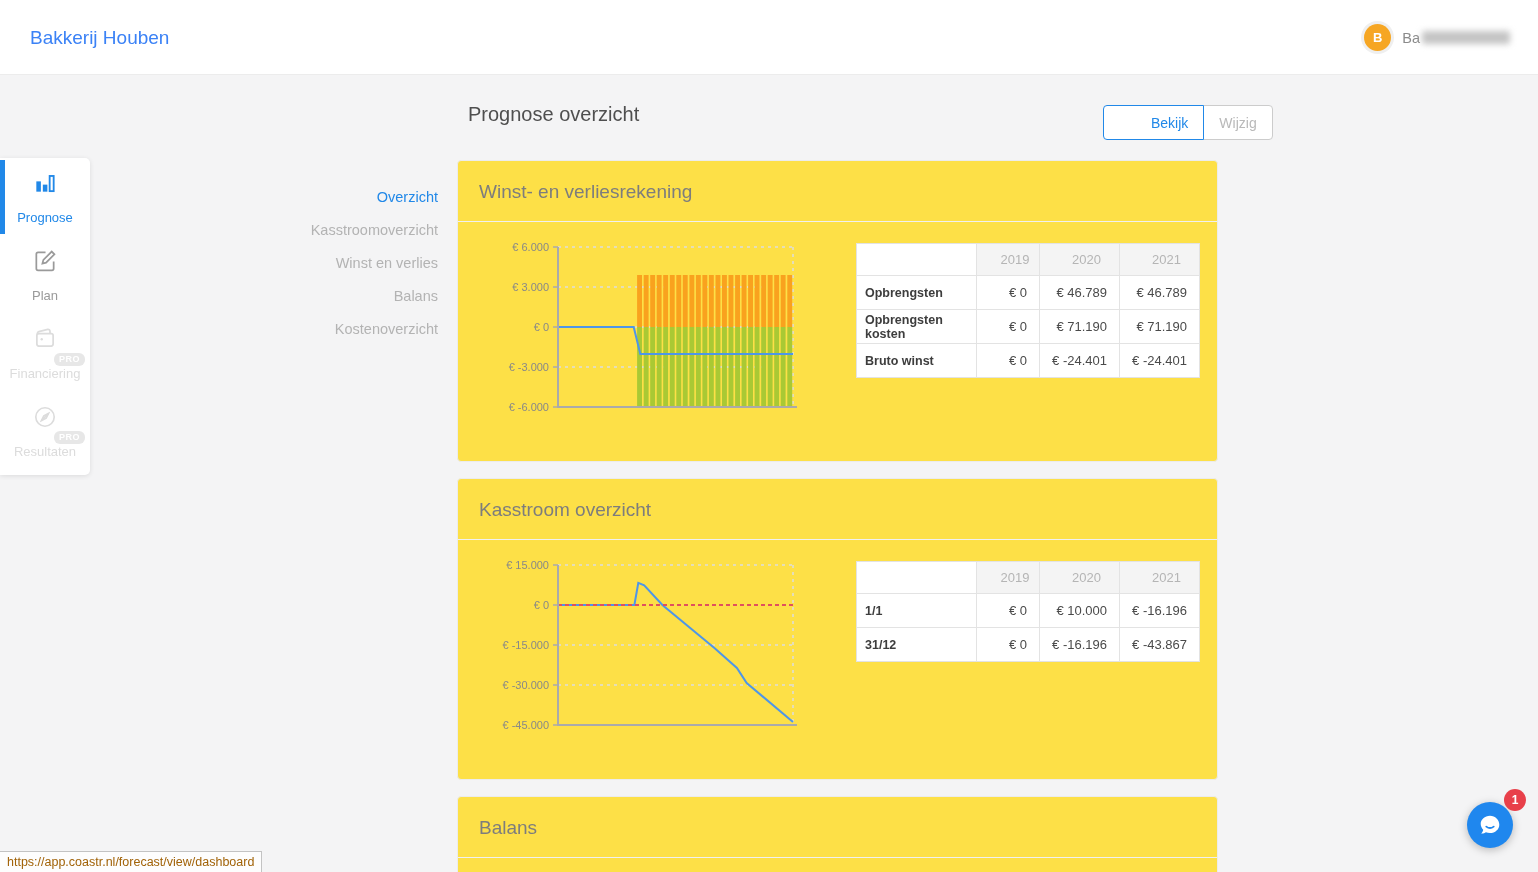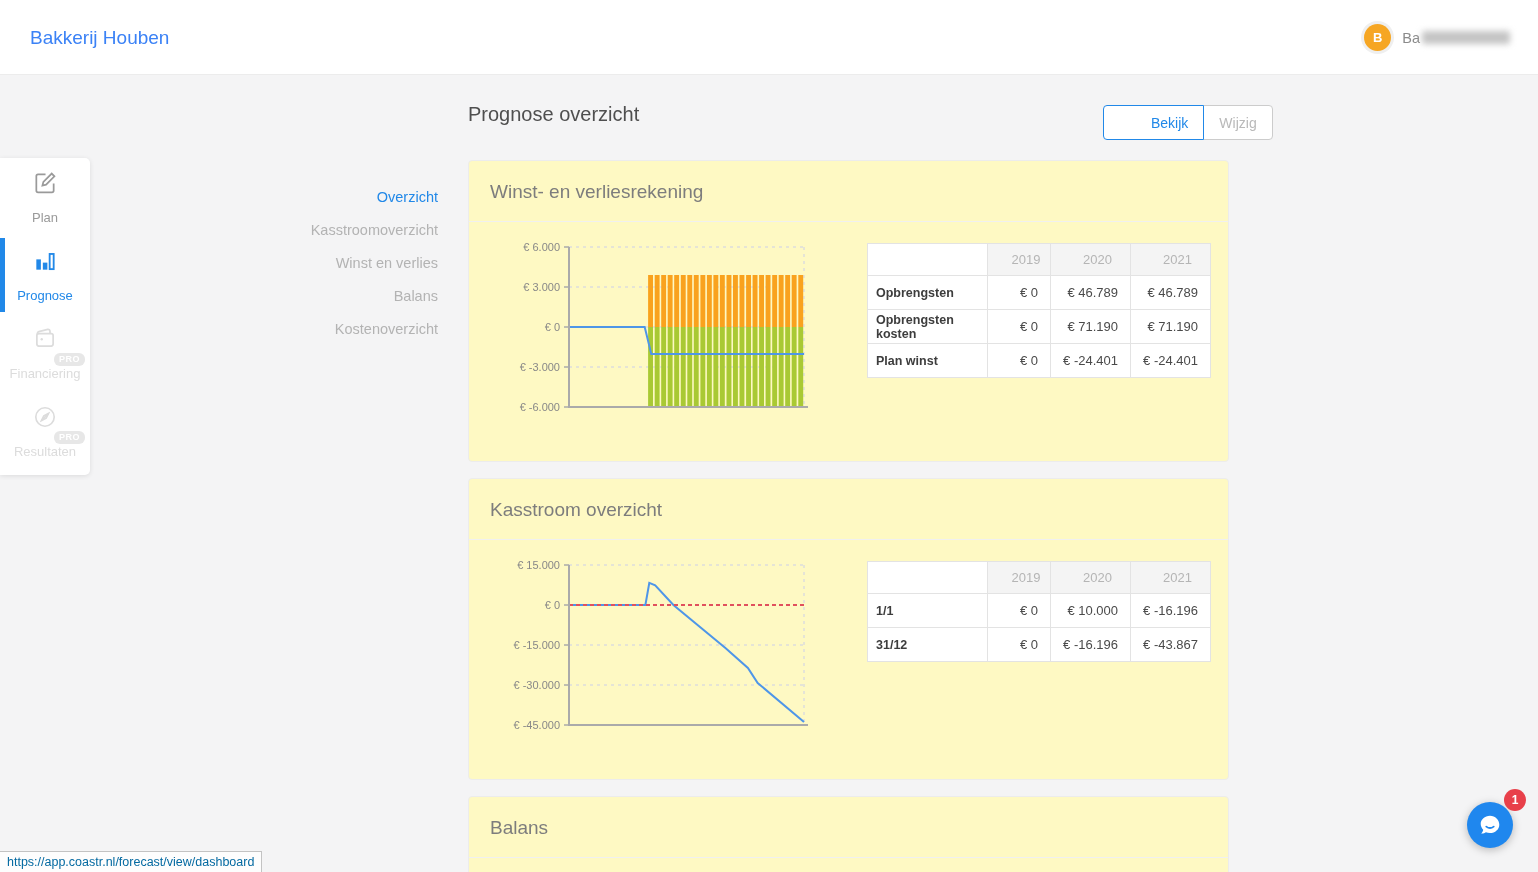--- a/index.html
+++ b/index.html
@@ -33,74 +33,74 @@
 
   
   .page-title { position:absolute; left:468px; top:103px; font-size:20px; font-weight:400; color:#4f4f4f; }
   .btn-group { position:absolute; left:1103px; top:105px; display:flex; }
   .btn { height:35px; padding:0 15px; background:#fff; border:1px solid #ccc; color:#b9b9b9; font-size:14px; font-family:inherit; cursor:pointer; }
   .btn.first { border-radius:4px 0 0 4px;padding-left:47px; }
   .btn.last { border-radius:0 4px 4px 0; margin-left:-1px; }
   .btn.active { border-color:var(--accent,#2188e8); color:var(--accent,#2188e8); position:relative; z-index:2; }
 
   
-  .card { position:absolute; left:468px; width:761px; background:#fef9c3; border:1px solid #ececec; border-radius:4px; }
+  .card { position:absolute; left:457px; width:761px; background:#fde047; border:1px solid #ececec; border-radius:4px; }
   #card-pnl { top:160px; height:302px; }
   #card-cash { top:478px; height:302px; }
   #card-balans { top:796px; height:140px; }
   .card-title { height:61px; line-height:61px; padding-left:21px; font-size:19px; font-weight:400; color:#7d7d7d; border-bottom:1px solid #f0f0f0; }
   .chart { position:absolute; left:32px; top:76px; }
   .ftable { position:absolute; left:398px; top:82px; border-collapse:collapse; background:#fff; font-size:13px; }
   .ftable th { background:#f4f4f4; color:#b5b5b5; font-weight:400; text-align:center; padding:0 0 0 14px; height:32px; border:1px solid #e3e3e3; }
   .ftable th.first { background:#fff; }
   .ftable td { border:1px solid #e3e3e3; height:34px; }
   .ftable td.rlabel { font-weight:700; color:#3d3d3d; padding-left:8px; font-size:12.5px; }
   .ftable td.rval { text-align:right; padding-right:12px; color:#4a4a4a; }
 
   
   .chat { position:absolute; left:1467px; top:802px; width:46px; height:46px; border-radius:50%; background:var(--chat-blue,#1f87ee); box-shadow:0 2px 8px rgba(0,0,0,.25); cursor:pointer; display:flex; align-items:center; justify-content:center; }
   .chat-badge { position:absolute; left:37px; top:-13px; width:22px; height:22px; border-radius:50%; background:var(--badge-red,#e8404a); color:#fff; font-size:12px; font-weight:bold; display:flex; align-items:center; justify-content:center; }
 
   
-  .statusbar { position:absolute; left:0; bottom:0; height:21px; line-height:20px; padding:0 7px; background:#fdfdfd; border-top:1px solid #c3c3c3; border-right:1px solid #c3c3c3; font-size:12.5px; color:#0369a1; }
+  .statusbar { position:absolute; left:0; bottom:0; height:21px; line-height:20px; padding:0 7px; background:#fdfdfd; border-top:1px solid #c3c3c3; border-right:1px solid #c3c3c3; font-size:12.5px; color:#a16207; }
 </style>
 </head>
 <body>
 
 <div class="app">
 
   <header class="hdr">
     <div class="hdr-title">Bakkerij Houben</div>
     <div class="usr">
       <div class="ava">B</div>
       <span class="uname">Ba</span>
       <span class="ublur"></span>
     </div>
   </header>
 
   <aside class="sidebar" id="sidebar">
-      <div class="sb-item">
-        <span class="sb-icon">
-          <svg viewBox="0 0 24 24" fill="none" stroke="currentColor" stroke-width="1.6">
-            <path d="M20 12.5V19a1.6 1.6 0 0 1-1.6 1.6H5.6A1.6 1.6 0 0 1 4 19V5.6A1.6 1.6 0 0 1 5.6 4h6.9"></path>
-            <path d="M9.6 14.4l.9-3.4 7.7-7.7 2.5 2.5-7.7 7.7-3.4.9z"></path>
-          </svg>
-        </span>
-        <span class="sb-label">Plan</span>
-      </div>
       <div class="sb-item active">
         <span class="sb-bar"></span>
         <span class="sb-icon">
           <svg viewBox="0 0 24 24">
             <rect x="4" y="10.5" width="4.2" height="9.5" fill="currentColor"></rect>
             <rect x="10" y="13.5" width="4.2" height="6.5" fill="currentColor"></rect>
             <rect x="16.3" y="5.5" width="3.7" height="14" fill="none" stroke="currentColor" stroke-width="1.7"></rect>
           </svg>
         </span>
         <span class="sb-label">Prognose</span>
+      </div>
+      <div class="sb-item">
+        <span class="sb-icon">
+          <svg viewBox="0 0 24 24" fill="none" stroke="currentColor" stroke-width="1.6">
+            <path d="M20 12.5V19a1.6 1.6 0 0 1-1.6 1.6H5.6A1.6 1.6 0 0 1 4 19V5.6A1.6 1.6 0 0 1 5.6 4h6.9"></path>
+            <path d="M9.6 14.4l.9-3.4 7.7-7.7 2.5 2.5-7.7 7.7-3.4.9z"></path>
+          </svg>
+        </span>
+        <span class="sb-label">Plan</span>
       </div>
       <div class="sb-item pro">
         <span class="sb-icon">
           <svg viewBox="0 0 24 24" fill="none" stroke="currentColor" stroke-width="1.6">
             <path d="M5 8V6.8a1.7 1.7 0 0 1 1.3-1.65l8.2-2A1.7 1.7 0 0 1 16.6 4.8V7"></path>
             <rect x="4.5" y="7" width="15" height="11.5" rx="1.8"></rect>
             <circle cx="9" cy="12.2" r="1.1" fill="currentColor" stroke="none"></circle>
           </svg>
         </span>
         <span class="sb-pro">PRO</span>
@@ -225,21 +225,21 @@
             <td class="rval">€ 46.789</td>
             <td class="rval">€ 46.789</td>
           </tr>
           <tr>
             <td class="rlabel">Opbrengsten kosten</td>
             <td class="rval">€ 0</td>
             <td class="rval">€ 71.190</td>
             <td class="rval">€ 71.190</td>
           </tr>
           <tr>
-            <td class="rlabel">Plan winst</td>
+            <td class="rlabel">Bruto winst</td>
             <td class="rval">€ 0</td>
             <td class="rval">€ -24.401</td>
             <td class="rval">€ -24.401</td>
           </tr>
         </tbody>
       </table>
   </section>
 
   <section class="card" id="card-cash">
     <div class="card-title">Kasstroom overzicht</div>

